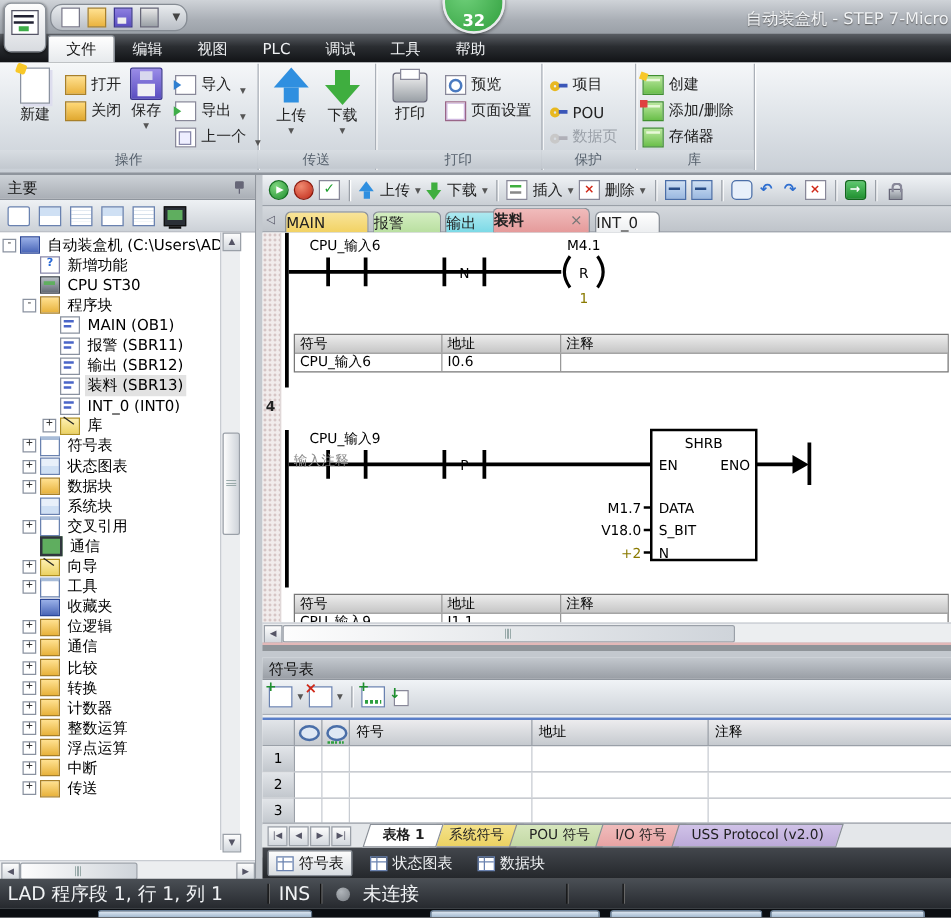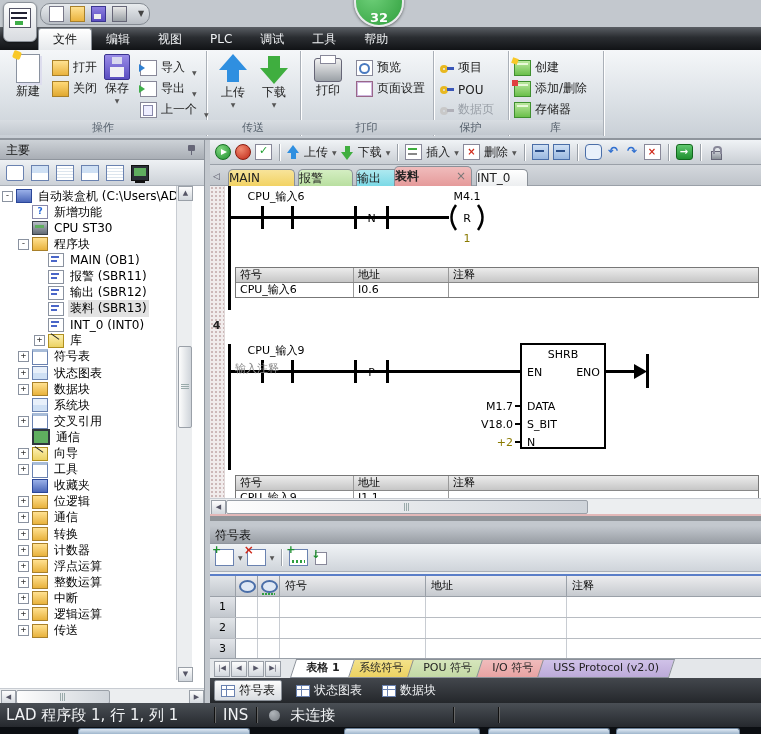--- a/index.html
+++ b/index.html
@@ -256,20 +256,23 @@
 
   
   #taskbar{left:0;top:727px;width:761px;height:7px;background:#0b0e12;}
   .tkb{position:absolute;top:1px;height:6px;border-radius:3px 3px 0 0;background:linear-gradient(#dfe9f4,#9fb6cc);border:1px solid #6a8098;border-bottom:none;box-sizing:border-box;}
 </style>
 </head>
 <body>
 
 <div id="scr">
 
+  <div class="abs" id="titlebar">
+    <div class="abs" id="wtitle">自动装盒机 - STEP 7-Micro</div>
+  </div>
   <div class="abs" id="appbtn">
     <span class="lad">
         <i class="r1"></i>
         <i class="r2"></i>
         <b></b>
       </span>
   </div>
   <div class="abs" id="qat">
     <span class="qa qa-page"></span>
     <span class="qa qa-folder"></span>
@@ -504,46 +507,46 @@
           <span class="tl">位逻辑</span>
         </div>
       <div class="trow" style="padding-left:18px">
           <span class="ex p"></span>
           <span class="ti ti-folder"></span>
           <span class="tl">通信</span>
         </div>
       <div class="trow" style="padding-left:18px">
           <span class="ex p"></span>
           <span class="ti ti-folder"></span>
+          <span class="tl">比较</span>
+        </div>
+      <div class="trow" style="padding-left:18px">
+          <span class="ex p"></span>
+          <span class="ti ti-folder"></span>
           <span class="tl">转换</span>
         </div>
       <div class="trow" style="padding-left:18px">
           <span class="ex p"></span>
           <span class="ti ti-folder"></span>
           <span class="tl">计数器</span>
         </div>
       <div class="trow" style="padding-left:18px">
           <span class="ex p"></span>
           <span class="ti ti-folder"></span>
+          <span class="tl">整数运算</span>
+        </div>
+      <div class="trow" style="padding-left:18px">
+          <span class="ex p"></span>
+          <span class="ti ti-folder"></span>
           <span class="tl">浮点运算</span>
         </div>
       <div class="trow" style="padding-left:18px">
           <span class="ex p"></span>
           <span class="ti ti-folder"></span>
-          <span class="tl">整数运算</span>
-        </div>
-      <div class="trow" style="padding-left:18px">
-          <span class="ex p"></span>
-          <span class="ti ti-folder"></span>
           <span class="tl">中断</span>
-        </div>
-      <div class="trow" style="padding-left:18px">
-          <span class="ex p"></span>
-          <span class="ti ti-folder"></span>
-          <span class="tl">逻辑运算</span>
         </div>
       <div class="trow" style="padding-left:18px">
           <span class="ex p"></span>
           <span class="ti ti-folder"></span>
           <span class="tl">传送</span>
         </div>
     </div>
     <div class="abs" id="sbvscroll">
       <div class="scb" style="top:0">▲</div>
       <div class="sth" style="left:1px;width:12px;top:160px;height:80px">

